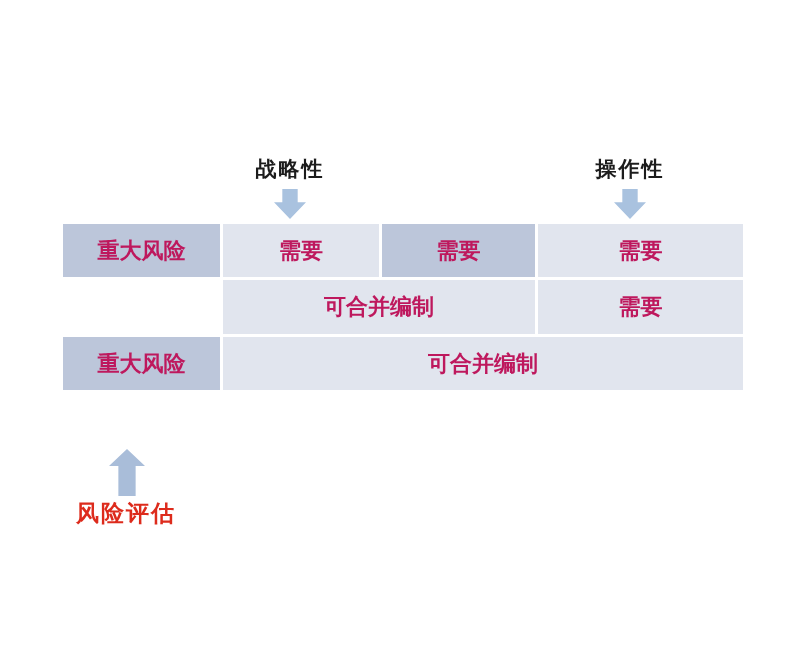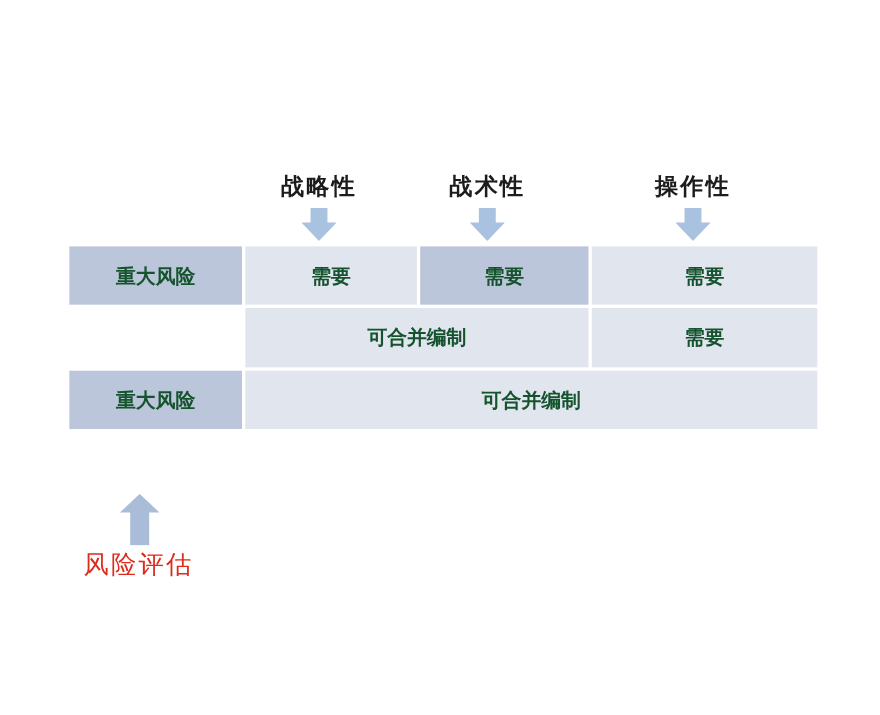--- a/index.html
+++ b/index.html
@@ -71,23 +71,23 @@
   }
   .hcell.w1 { width: 157px; }
   .hcell.w2 { width: 159px; border-left: 3px solid rgba(255,255,255,0.38); }
   .hcell.w3 { width: 156px; border-left: 3px solid rgba(255,255,255,0.38); }
   .hcell.w4 { width: 208px; border-left: 3px solid rgba(255,255,255,0.38); }
 
   .cell {
     display: flex;
     align-items: center;
     justify-content: center;
-    font-size: 18px;
+    font-size: 22px;
     font-weight: 700;
-    color: #14532d;
+    color: #be185d;
     white-space: nowrap;
   }
   .cell.accent { background: #bcc6da; }
   .cell.light  { background: #e1e5ee; }
   .span2 { grid-column: 2 / span 2; }
   .span3 { grid-column: 2 / span 3; }
 
   
   .up-arrow {
     position: absolute;
@@ -97,38 +97,34 @@
     height: 47px;
     background: #a9bdd9;
     clip-path: polygon(50% 0, 100% 36%, 74% 36%, 74% 100%, 26% 100%, 26% 36%, 0 36%);
   }
   .red-label {
     position: absolute;
     left: 76px;
     top: 498px;
     font-family: "DejaVu Serif", serif;
     font-size: 23px;
-    font-weight: 400;
+    font-weight: 700;
     letter-spacing: 2px;
     color: #dd2b1c;
     white-space: nowrap;
     text-align: center;
   }
 </style>
 </head>
 <body>
 
 <div id="canvas">
 
   <div class="top-group" style="left:230px">
     <div class="top-label">战略性</div>
-    <div class="down-arrow"></div>
-  </div>
-  <div class="top-group" style="left:383px">
-    <div class="top-label">战术性</div>
     <div class="down-arrow"></div>
   </div>
   <div class="top-group" style="left:570px">
     <div class="top-label">操作性</div>
     <div class="down-arrow"></div>
   </div>
 
   <div class="grid-table">
 
 

